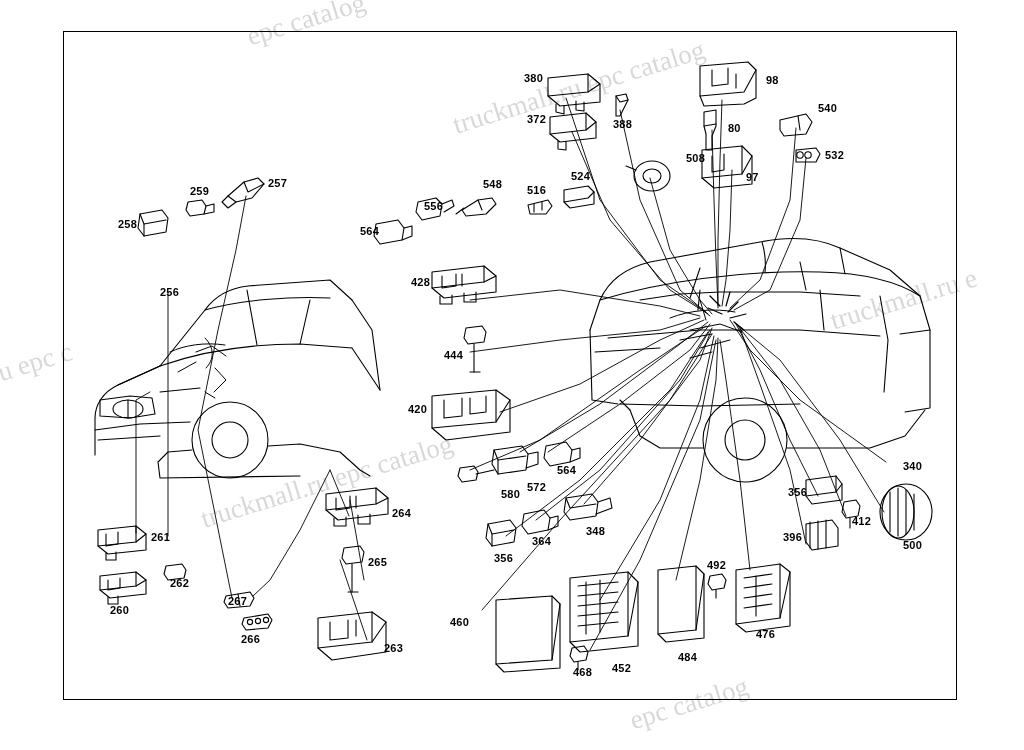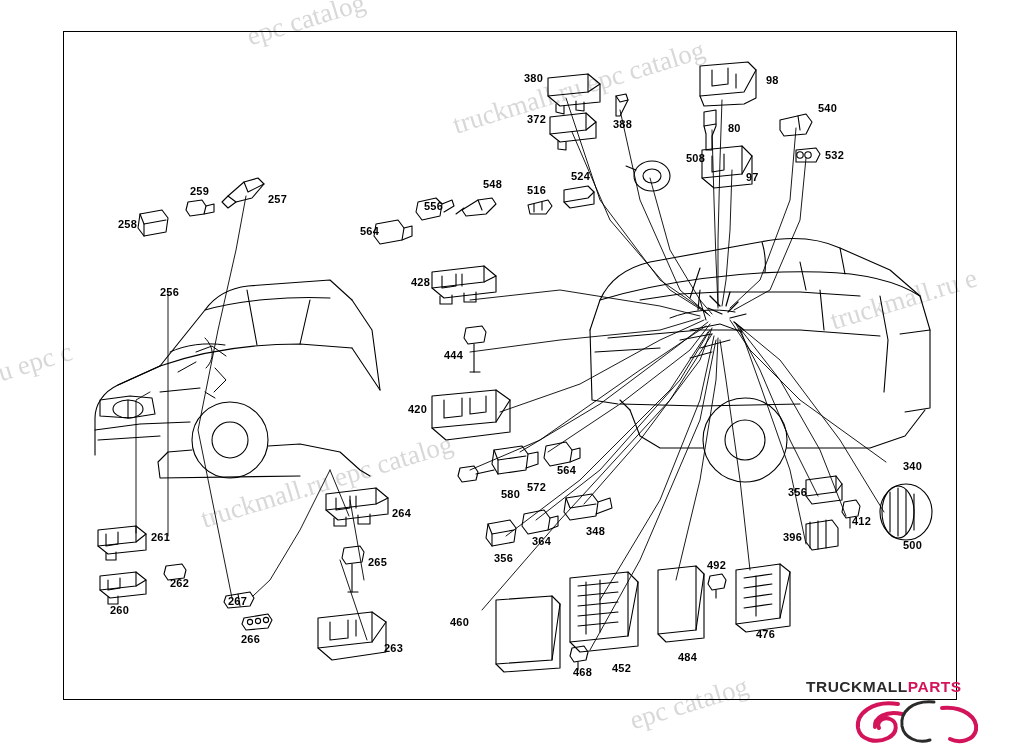--- a/index.html
+++ b/index.html
@@ -408,21 +408,21 @@
     <div class="lbl" style="left:524px; top:72px;">380</div>
     <div class="lbl" style="left:766px; top:74px;">98</div>
     <div class="lbl" style="left:527px; top:113px;">372</div>
     <div class="lbl" style="left:613px; top:118px;">388</div>
     <div class="lbl" style="left:818px; top:102px;">540</div>
     <div class="lbl" style="left:728px; top:122px;">80</div>
     <div class="lbl" style="left:825px; top:149px;">532</div>
     <div class="lbl" style="left:642px; top:152px;padding-left:44px;">508</div>
     <div class="lbl" style="left:746px; top:171px;">97</div>
     <div class="lbl" style="left:190px; top:185px;">259</div>
-    <div class="lbl" style="left:268px; top:193px;">257</div>
+    <div class="lbl" style="left:268px; top:177px;">257</div>
     <div class="lbl" style="left:483px; top:178px;">548</div>
     <div class="lbl" style="left:527px; top:184px;">516</div>
     <div class="lbl" style="left:571px; top:170px;">524</div>
     <div class="lbl" style="left:424px; top:200px;">556</div>
     <div class="lbl" style="left:118px; top:218px;">258</div>
     <div class="lbl" style="left:360px; top:225px;">564</div>
     <div class="lbl" style="left:160px; top:286px;">256</div>
     <div class="lbl" style="left:411px; top:276px;">428</div>
     <div class="lbl" style="left:444px; top:349px;">444</div>
     <div class="lbl" style="left:408px; top:403px;">420</div>
@@ -446,29 +446,14 @@
     <div class="lbl" style="left:110px; top:604px;">260</div>
     <div class="lbl" style="left:450px; top:616px;">460</div>
     <div class="lbl" style="left:756px; top:628px;">476</div>
     <div class="lbl" style="left:241px; top:633px;">266</div>
     <div class="lbl" style="left:384px; top:642px;">263</div>
     <div class="lbl" style="left:612px; top:662px;">452</div>
     <div class="lbl" style="left:678px; top:651px;">484</div>
     <div class="lbl" style="left:573px; top:666px;">468</div>
   </div>
 
-  <div class="brand">
-    <div class="brand-text">
-      <span class="t1">TRUCKMALL</span><span class="t2">PARTS</span>
-    </div>
-    <svg width="200" height="52" style="position:absolute; left:36px; top:16px;">
-      <g fill="none" stroke="#d4145a" stroke-width="4" stroke-linecap="round">
-        <path d="M56,10 C30,6 14,20 16,34 C18,46 34,50 46,44 C56,39 56,28 48,25 C41,22 34,28 37,34"></path>
-        <path d="M60,20 C44,16 32,24 33,33"></path>
-        <path d="M100,14 C122,12 136,24 134,36 C132,46 118,50 108,45"></path>
-      </g>
-      <g fill="none" stroke="#2b2b2b" stroke-width="3" stroke-linecap="round">
-        <path d="M92,8 C70,6 58,18 60,32 C62,44 76,50 88,46"></path>
-      </g>
-    </svg>
-  </div>
 
 </div>
 
 </body></html>

